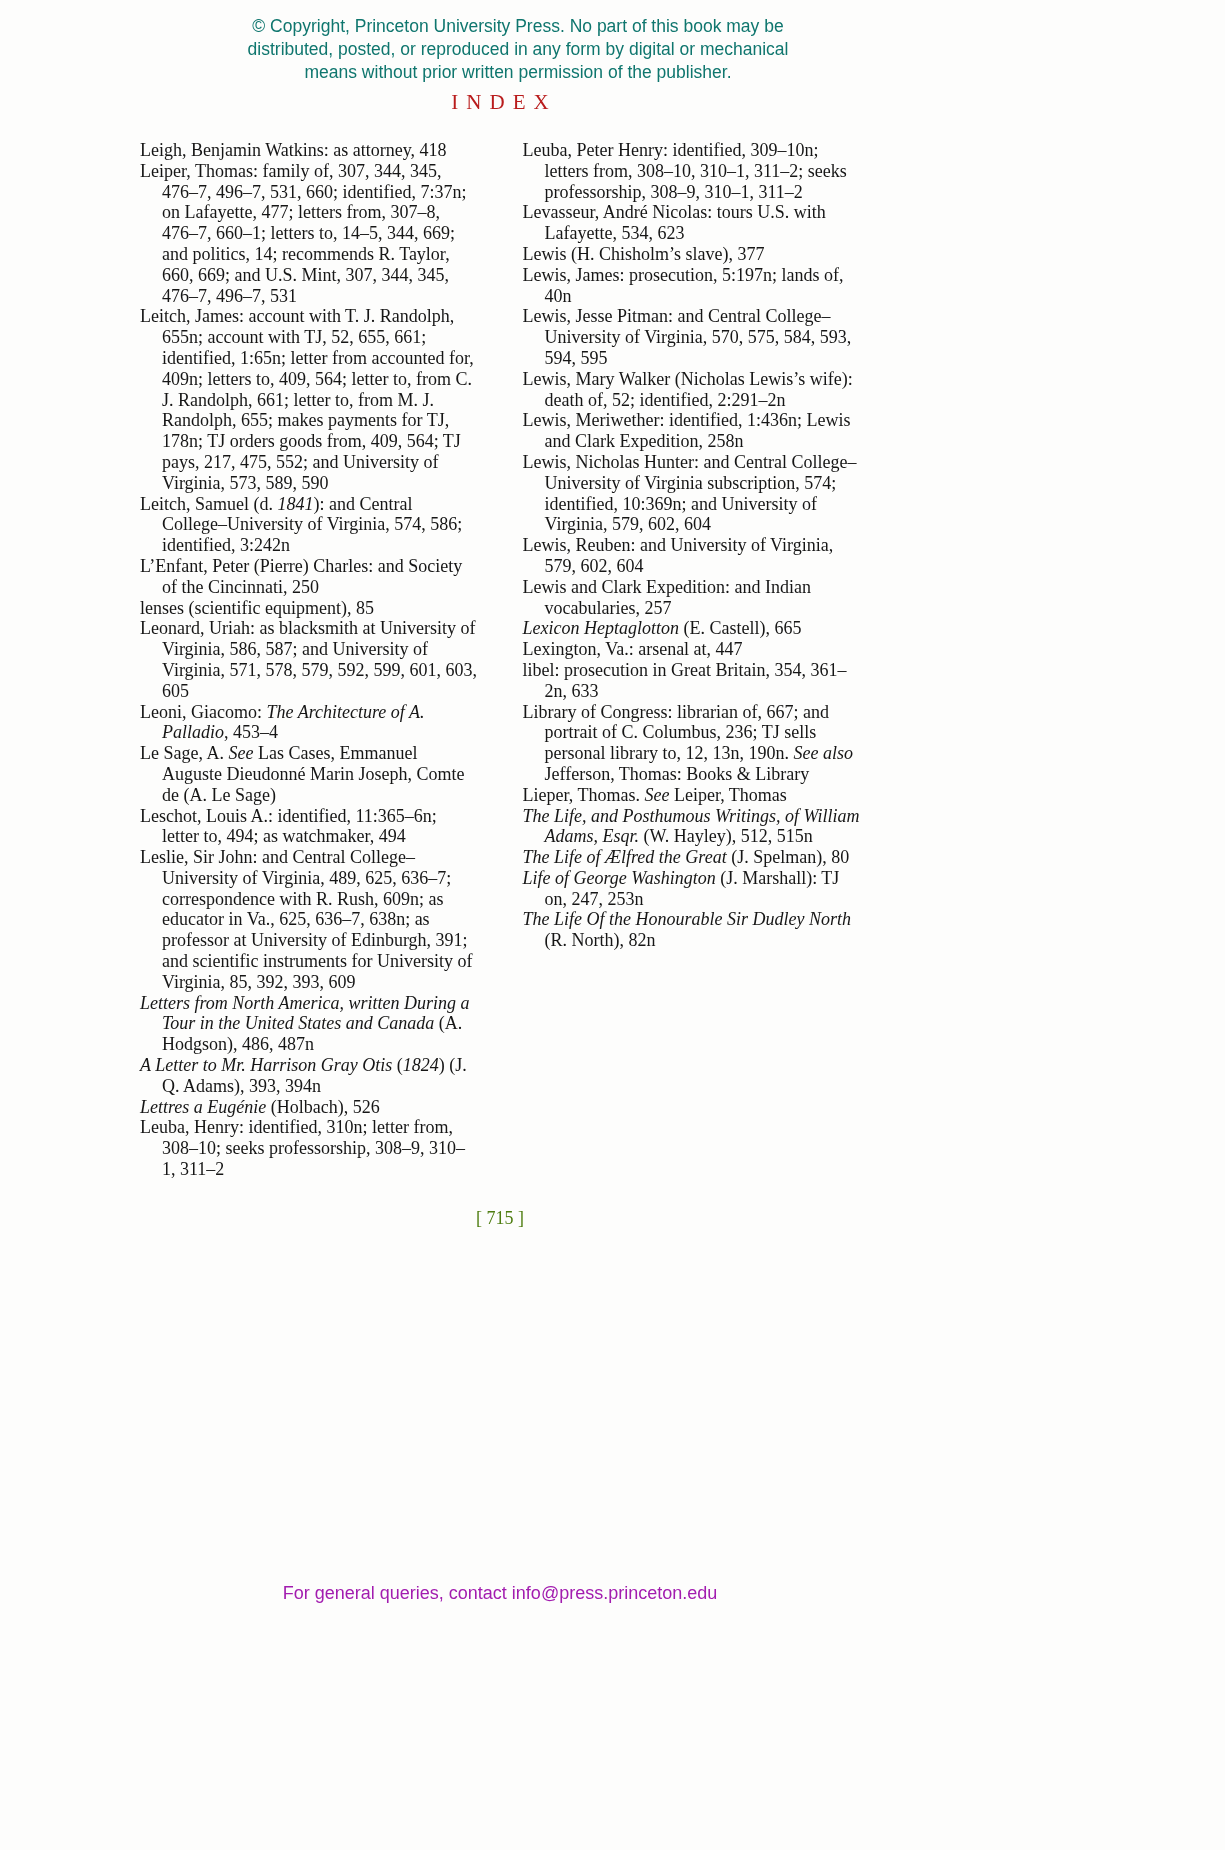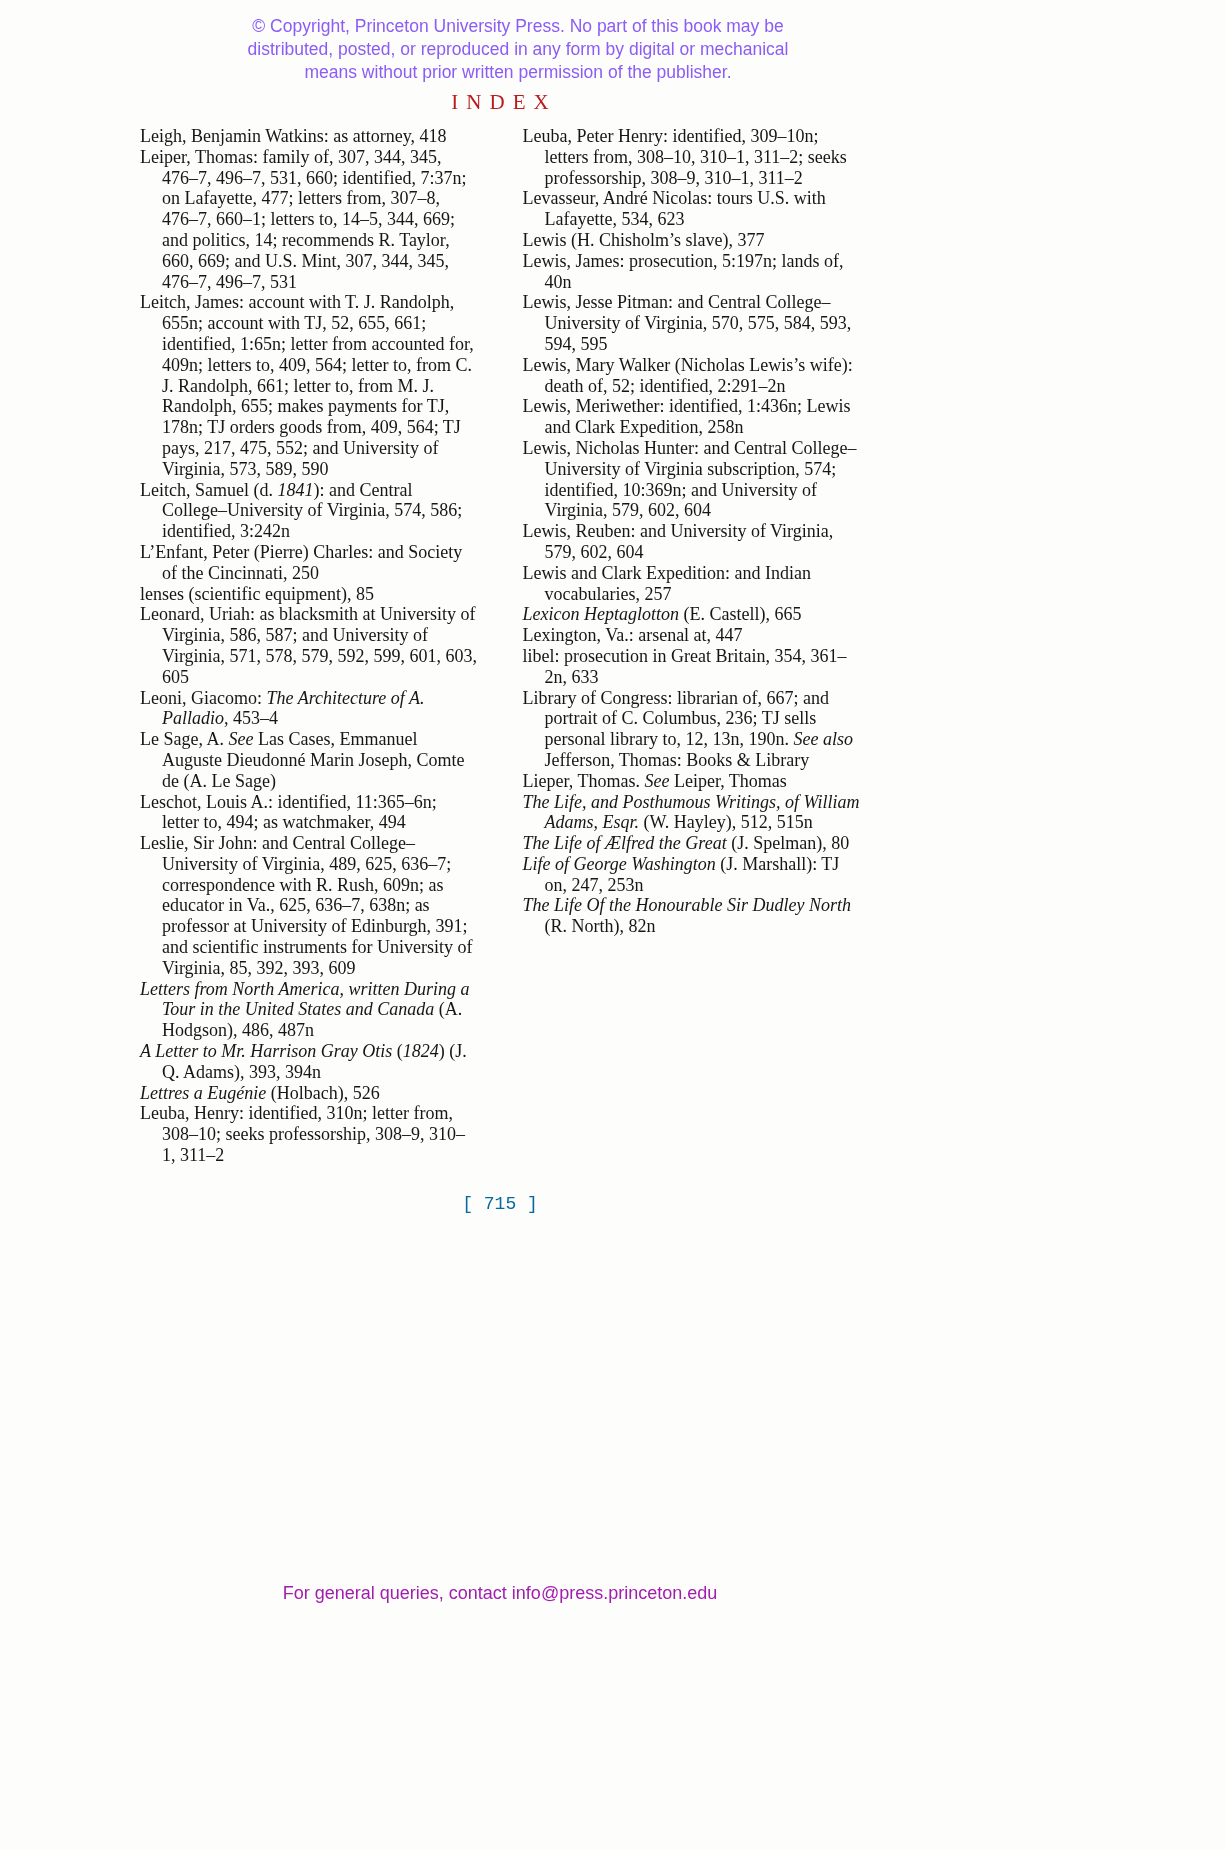--- a/index.html
+++ b/index.html
@@ -16,21 +16,21 @@
   .copyright {
     position: absolute;
     top: 15px;
     left: 222px;
     width: 592px;
     margin: 0;
     text-align: center;
     font-family: "Liberation Sans", sans-serif;
     font-size: 17.5px;
     line-height: 23px;
-    color: #8b5cf6;
+    color: #0f766e;
   }
   .content {
     position: absolute;
     top: 90px;
     left: 140px;
     width: 720px;
   }
   .heading {
     margin: 0;
     text-align: center;
@@ -38,41 +38,41 @@
     font-weight: normal;
     font-size: 21px;
     line-height: 24px;
     letter-spacing: 8px;
     text-indent: 8px;
     color: #b91c1c;
   }
   .columns {
     display: flex;
     gap: 45px;
-    margin-top: 12px;
+    margin-top: 26px;
     align-items: flex-start;
   }
   .col { width: 345px; }
   .entry {
     margin: 0;
     font-family: "Liberation Serif", serif;
     font-size: 18px;
     line-height: 20.8px;
     padding-left: 22px;
     text-indent: -22px;
     color: #161616;
     text-align: left;
   }
   .entry i { font-style: italic; }
   .page-number {
     margin: 28px 0 9px 0;
     text-align: center;
-    font-family: Liberation Mono, monospace;
+    font-family: Liberation Serif, serif;
     font-size: 18px;
-    color: #0369a1;
+    color: #4d7c0f;
   }
   .footer {
     position: absolute;
     top: 1583px;
     left: 140px;
     width: 720px;
     margin: 0;
     text-align: center;
     font-family: "Liberation Sans", sans-serif;
     font-size: 18px;

